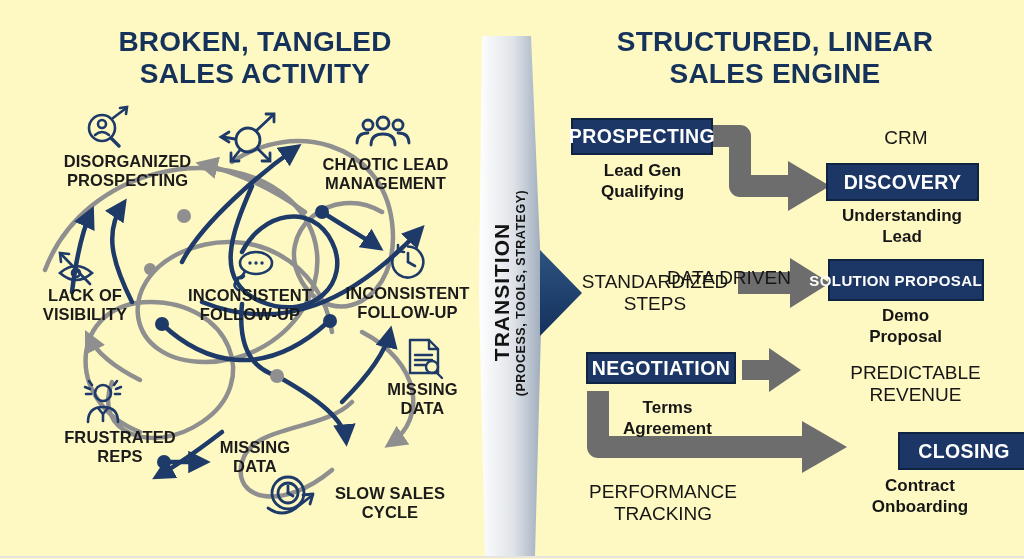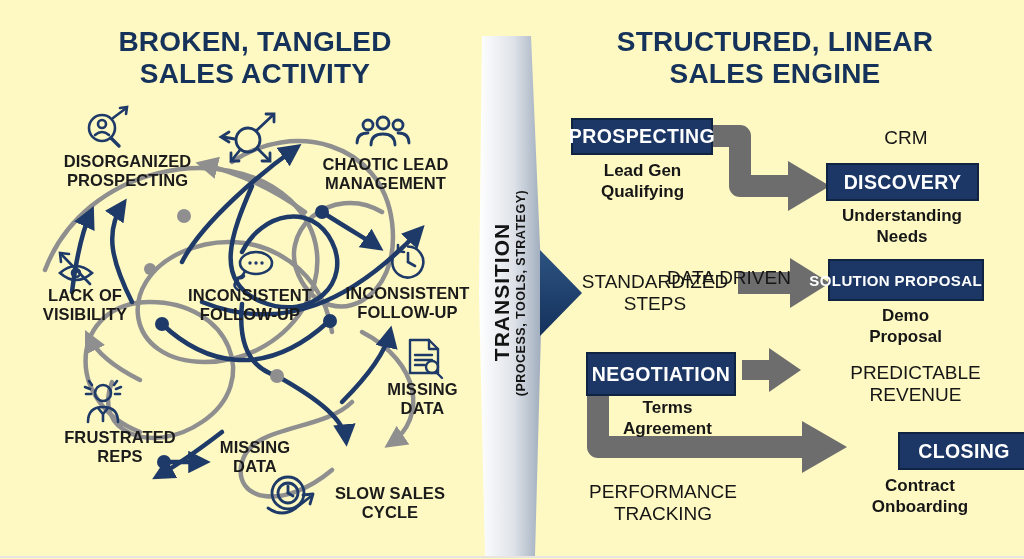--- a/index.html
+++ b/index.html
@@ -221,31 +221,31 @@
 
     <div class="stage-box" style="left:571px;top:118px;width:142px;height:37px;font-size:19.5px;">
       <span>PROSPECTING</span>
     </div>
     <div class="stage-box" style="left:826px;top:163px;width:153px;height:38px;font-size:19.5px;">
       <span>DISCOVERY</span>
     </div>
     <div class="stage-box" style="left:828px;top:259px;width:156px;height:42px;font-size:15px;justify-content:flex-end;">
       <span>SOLUTION PROPOSAL</span>
     </div>
-    <div class="stage-box" style="left:586px;top:352px;width:150px;height:44px;font-size:19.5px;">
+    <div class="stage-box" style="left:586px;top:352px;width:150px;height:32px;font-size:19.5px;">
       <span>NEGOTIATION</span>
     </div>
     <div class="stage-box" style="left:898px;top:432px;width:132px;height:38px;font-size:19.5px;">
       <span>CLOSING</span>
     </div>
 
     <div class="sub-label ml" style="left:570px;top:161px;width:145px;">Lead Gen
 Qualifying</div>
     <div class="sub-label ml" style="left:822px;top:206px;width:160px;">Understanding
-Needs</div>
+Lead</div>
     <div class="sub-label ml" style="left:838px;top:306px;width:135px;">Demo
 Proposal</div>
     <div class="sub-label ml" style="left:600px;top:398px;width:135px;">Terms
 Agreement</div>
     <div class="sub-label ml" style="left:840px;top:476px;width:160px;">Contract
 Onboarding</div>
 
     <div class="note" style="left:856px;top:127px;width:100px;">CRM</div>
     <div class="note" style="left:664px;top:227px;width:130px;margin-top:40px;">DATA DRIVEN</div>
     <div class="note ml" style="left:580px;top:271px;width:150px;">STANDARDIZED

